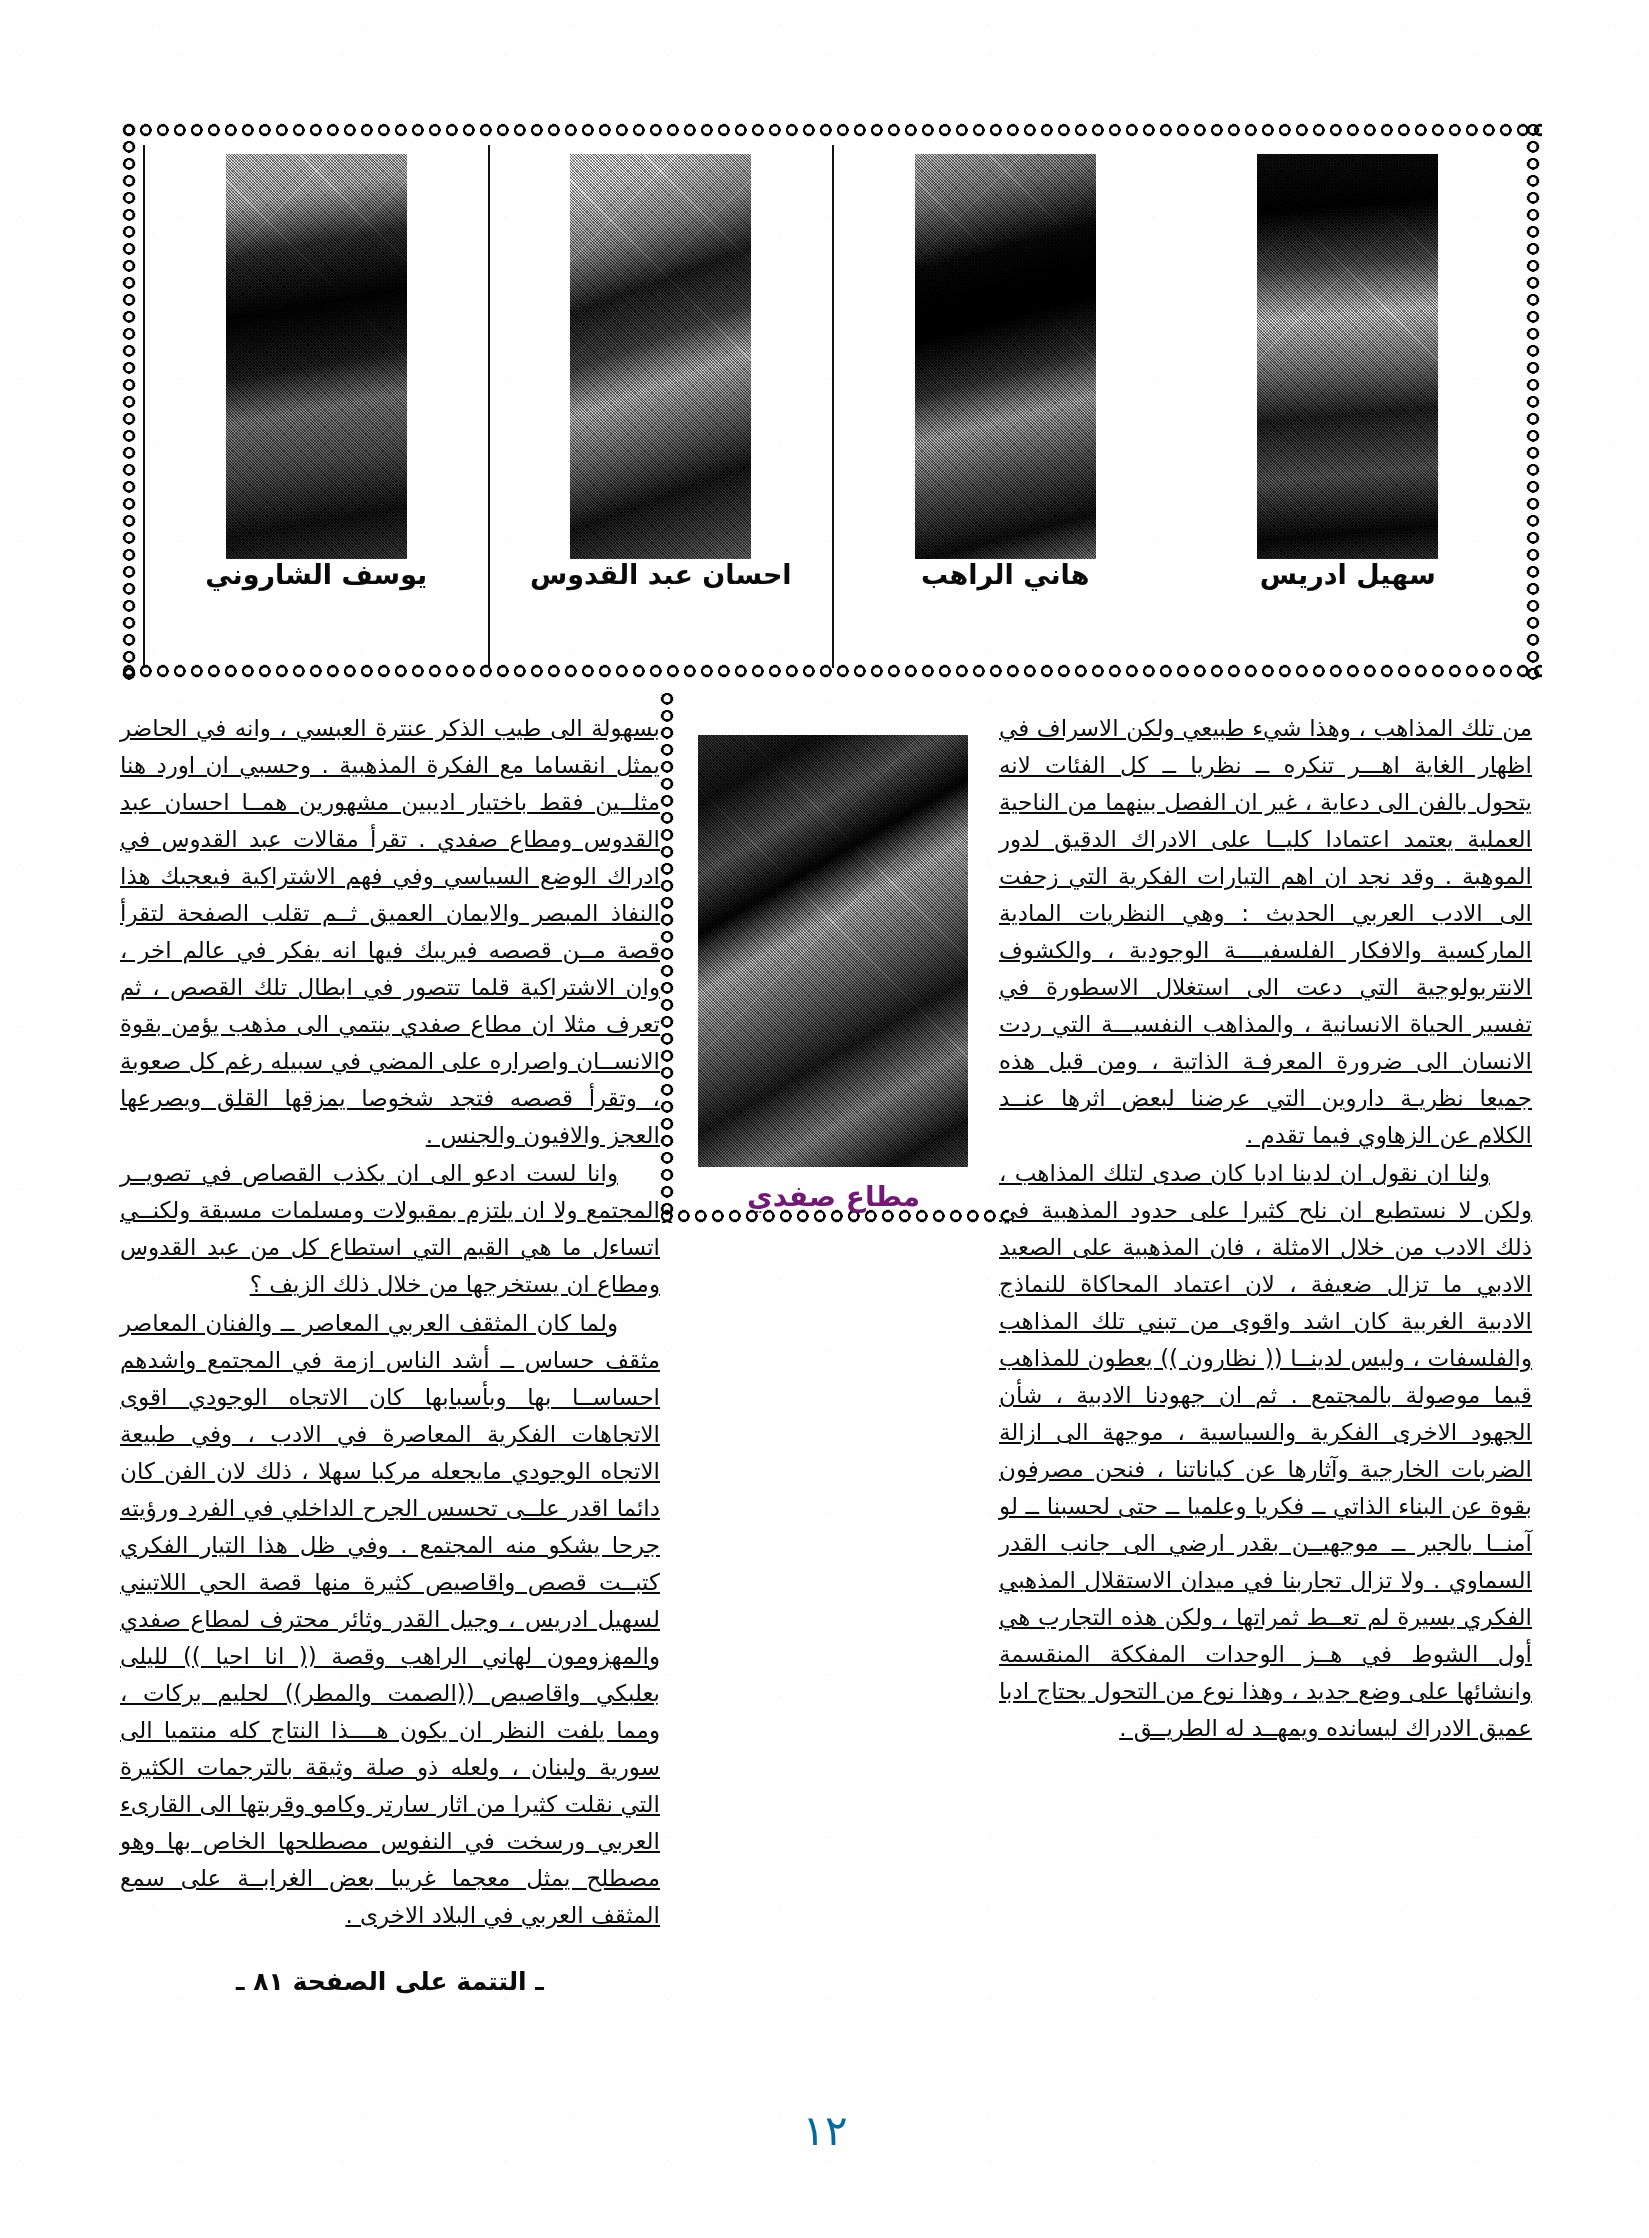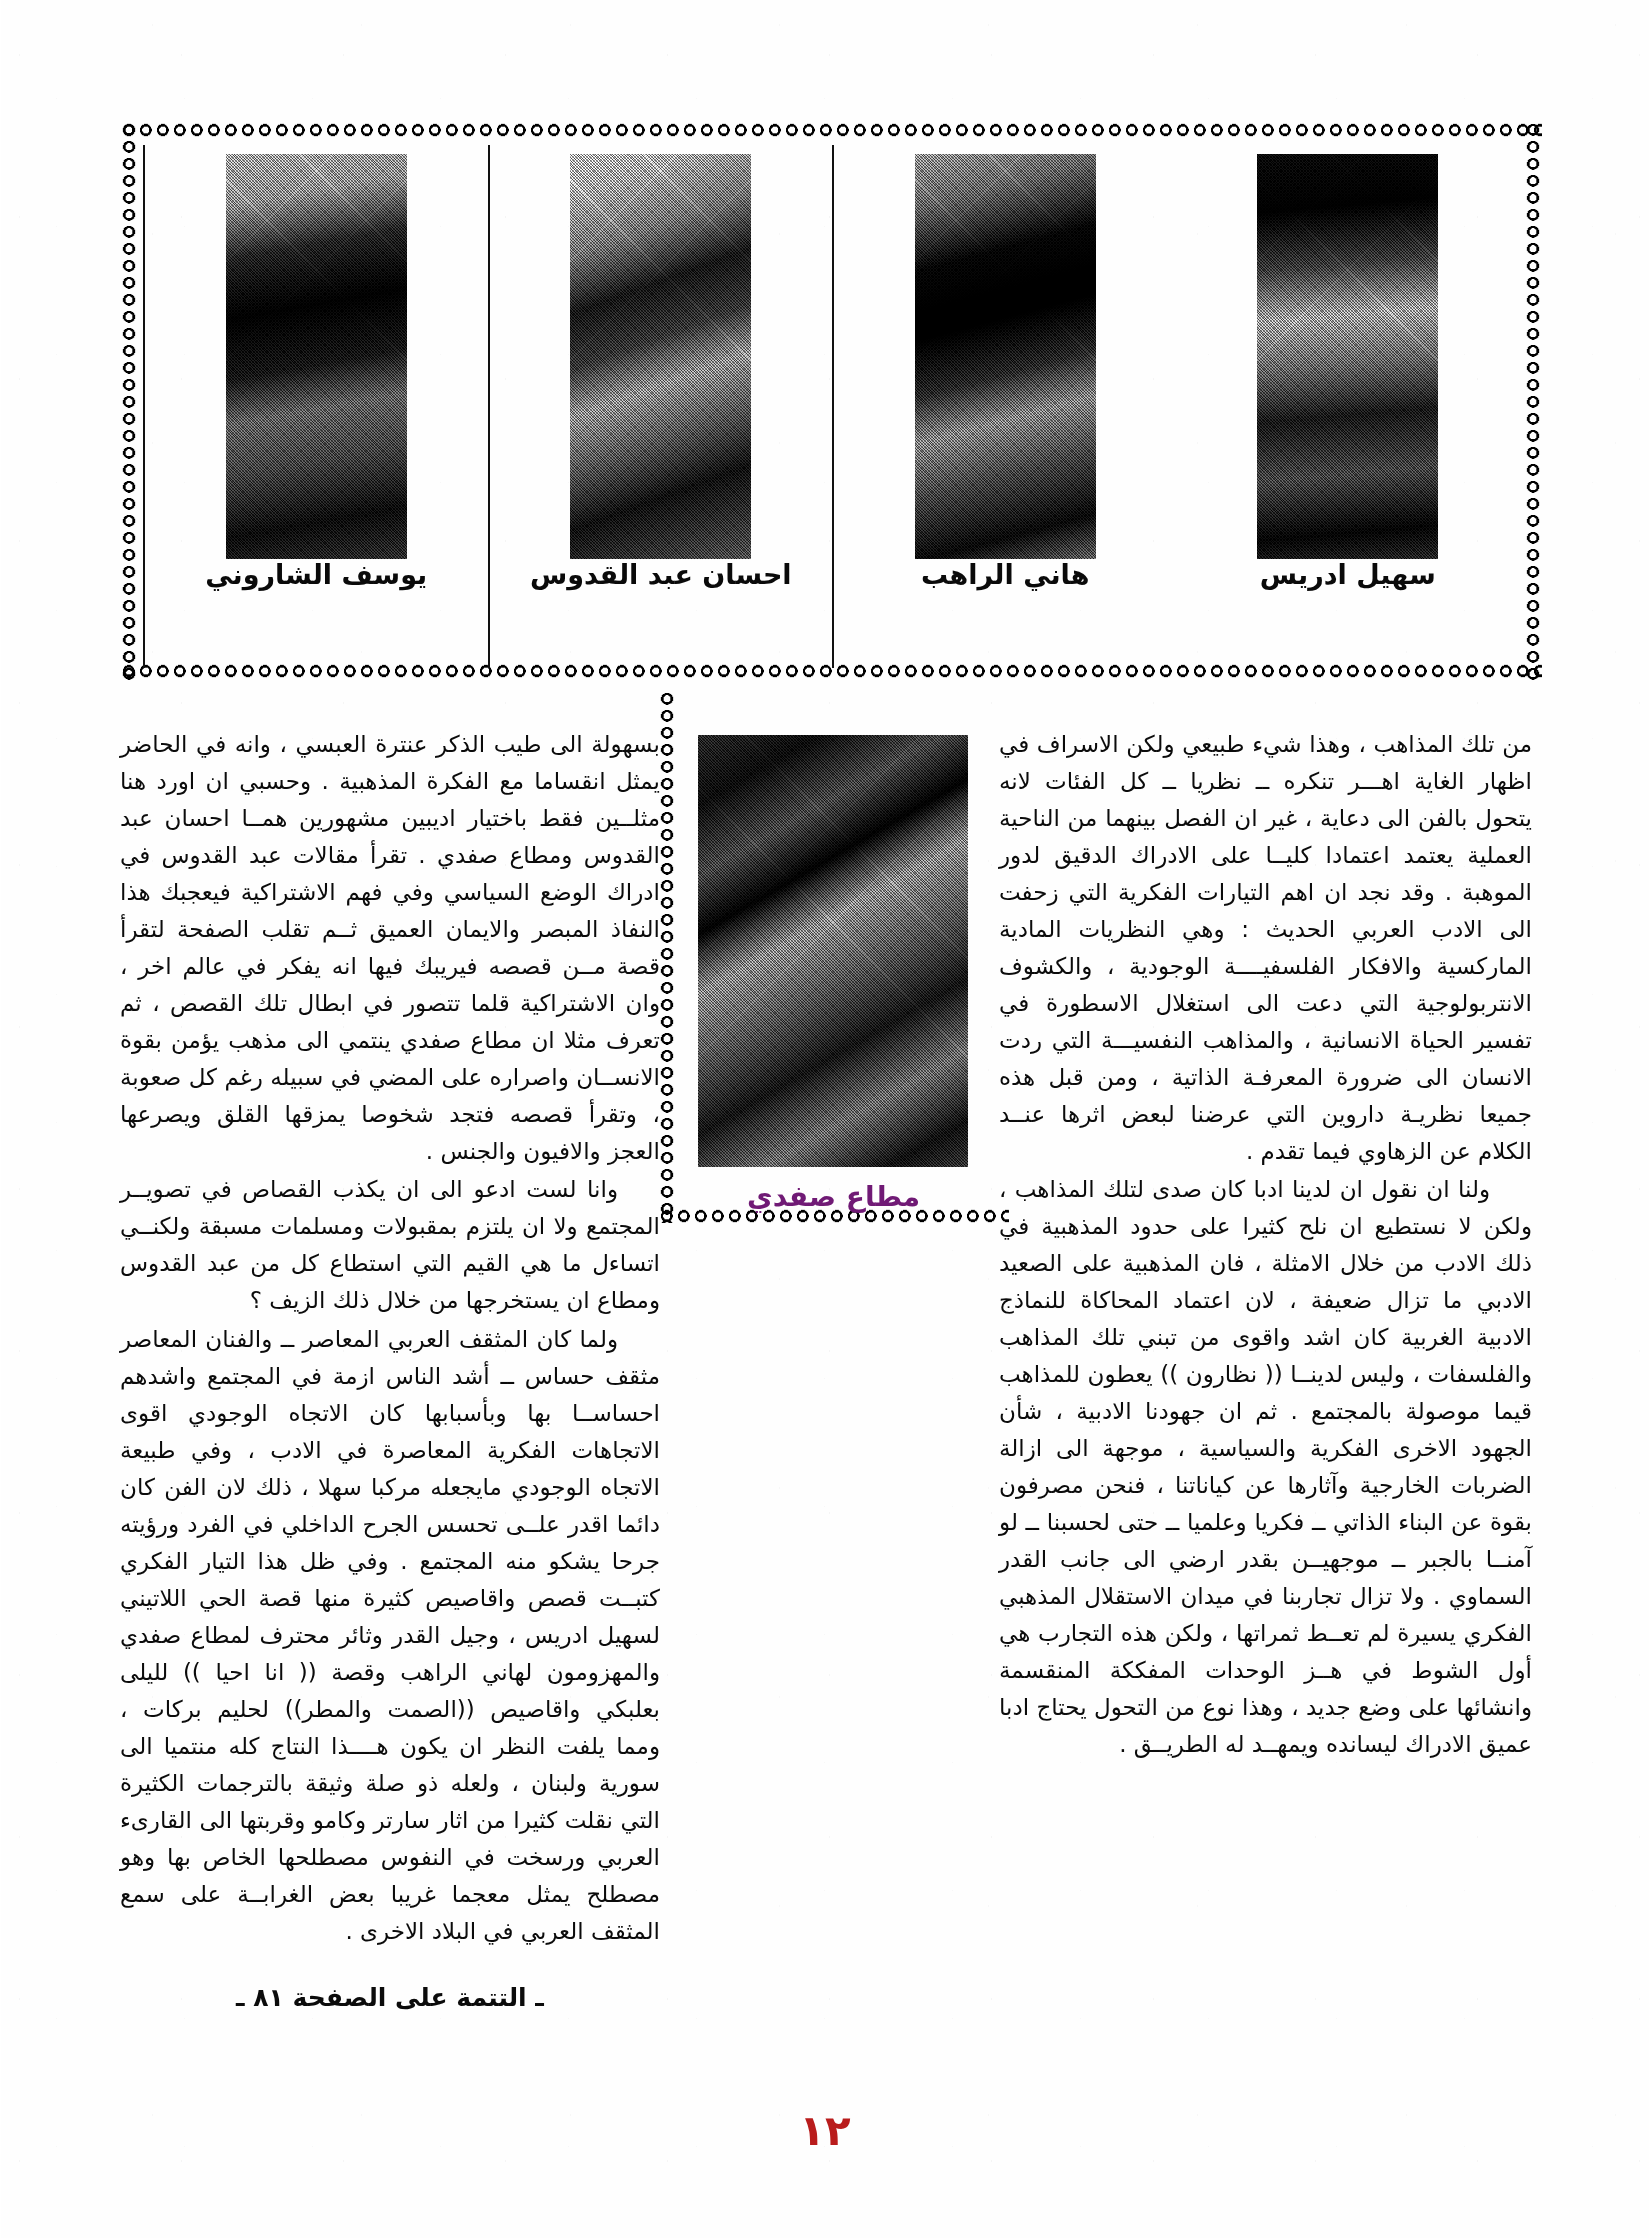--- a/index.html
+++ b/index.html
@@ -96,36 +96,36 @@
   .col{
     position:absolute;
     color:#0b0b0b;
     text-align:justify;
     direction:rtl;
     font-size:23px;
     line-height:37px;
     font-family:"DejaVu Sans","Liberation Sans",sans-serif;
     font-weight:500;
   }
-  .col p{margin:16px 0 0 0;text-align:justify;text-justify:inter-word;}
+  .col p{margin:0 0 0 0;text-align:justify;text-justify:inter-word;text-decoration:underline;}
   .col p + p{margin-top:1.3px;}
   .col p.ind{text-indent:42px;}
 
   .col-right{ right:118px; top:710px; width:533px; }
   .col-left { left:120px;  top:710px; width:540px; }
 
   .contnote{
     margin-top:29px;text-align:center;font-weight:bold;font-size:25px;
     letter-spacing:0px;
   }
 
   
   .folio{
     position:absolute;left:0;right:0;top:2106px;text-align:center;
-    font-size:42px;font-weight:bold;color:#b91c1c;
+    font-size:42px;font-weight:normal;color:#0369a1;
   }
 
   
   .speckle{
     position:absolute;inset:0;pointer-events:none;
     background-image:
       radial-gradient(circle at 12% 34%, rgba(0,0,0,.05) 0 0.7px, transparent 0.7px),
       radial-gradient(circle at 73% 12%, rgba(0,0,0,.04) 0 0.7px, transparent 0.7px),
       radial-gradient(circle at 44% 77%, rgba(0,0,0,.04) 0 0.7px, transparent 0.7px);
     background-size:162px 162px,209px 209px,128px 128px;

